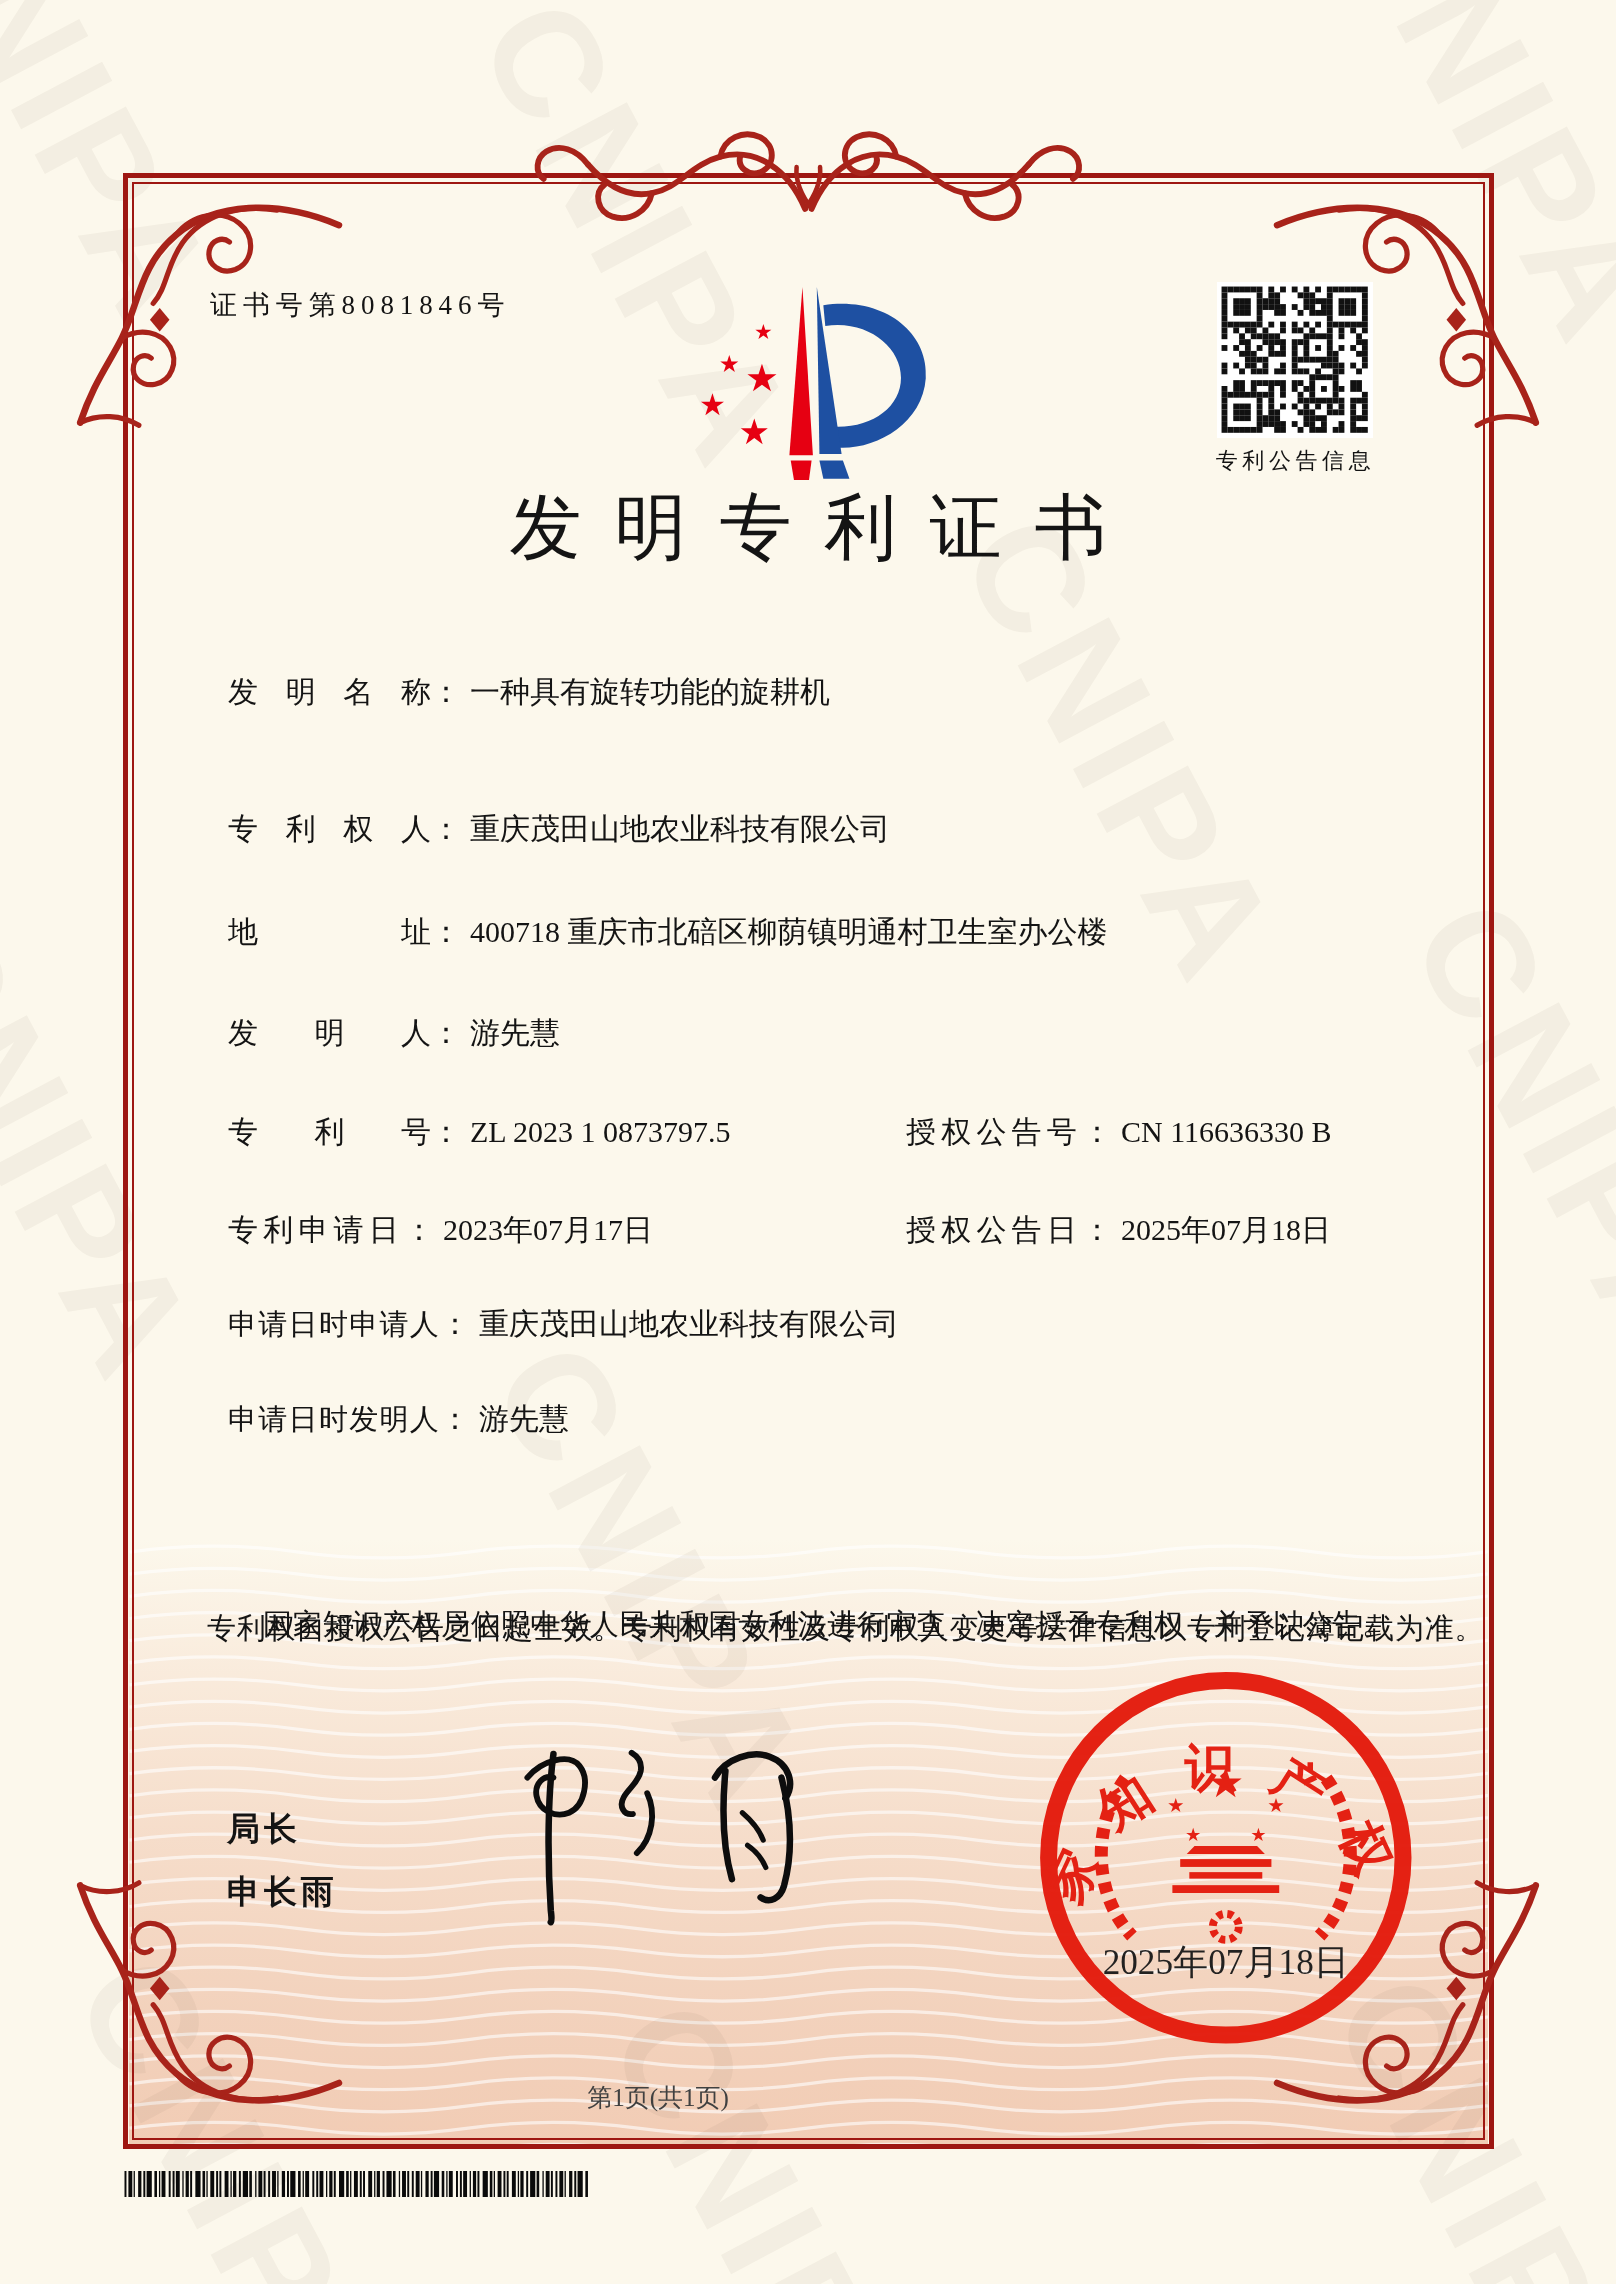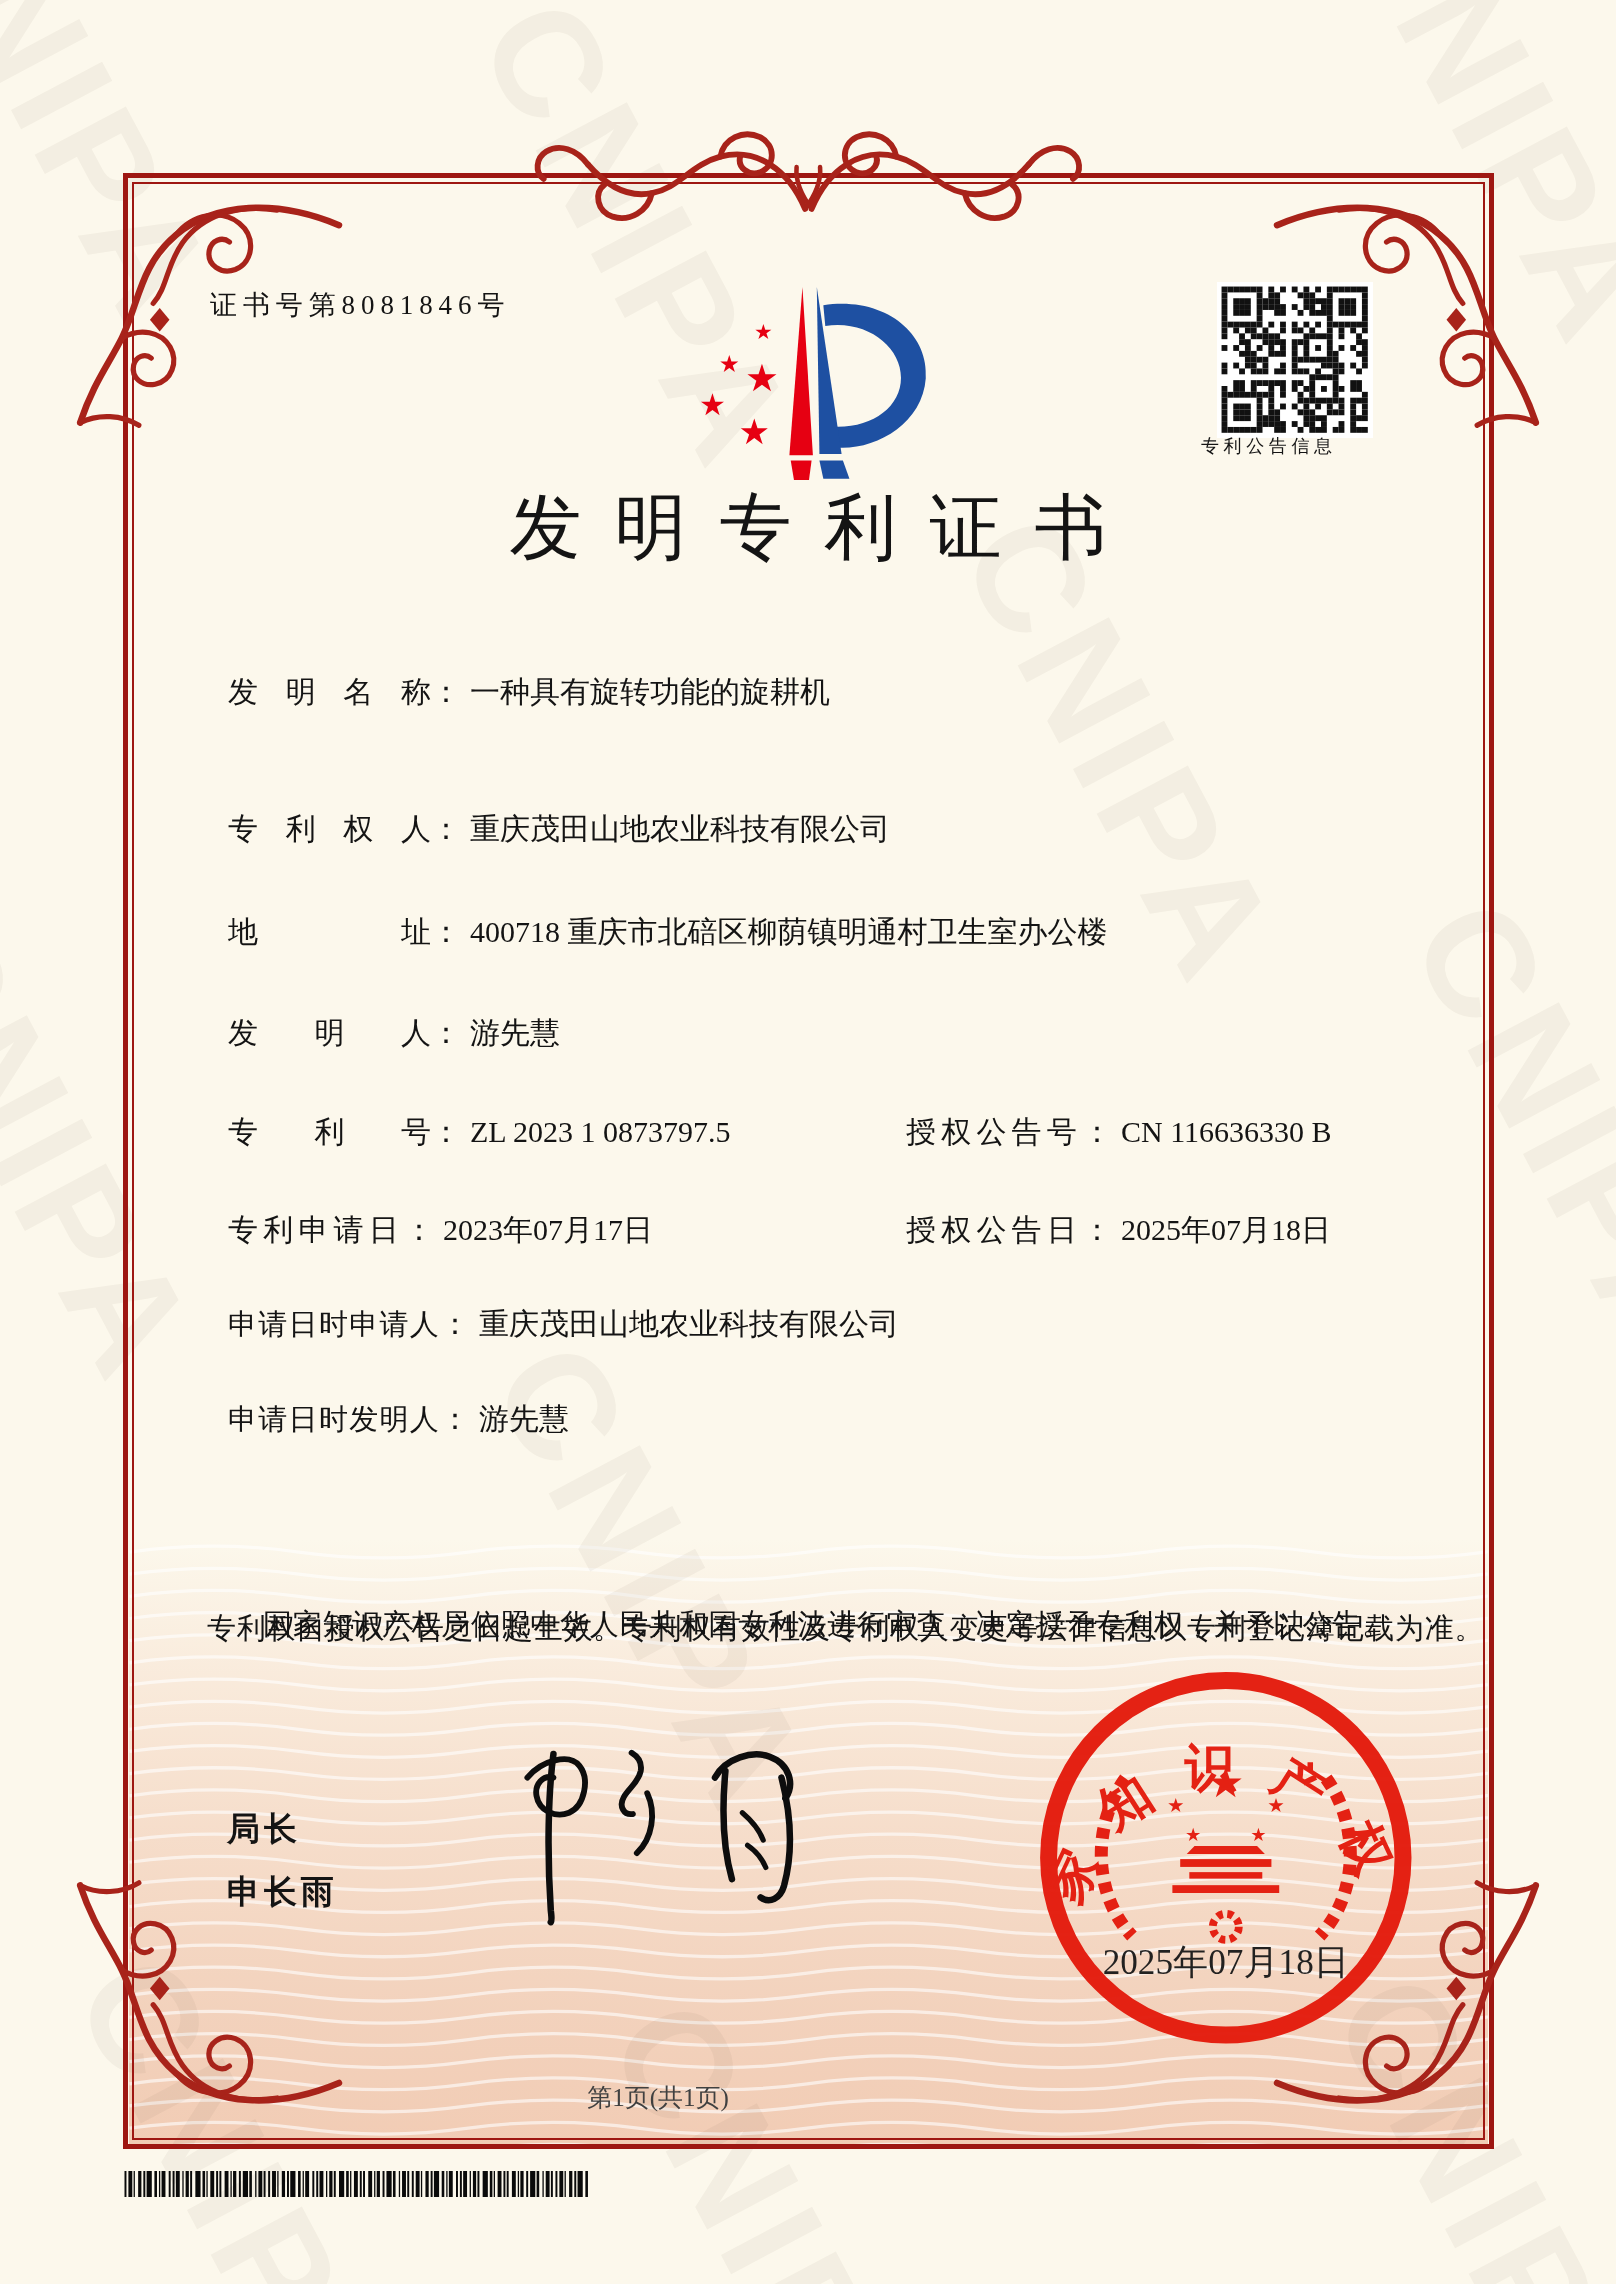--- a/index.html
+++ b/index.html
@@ -39,22 +39,22 @@
     border:2px solid #9e1712;box-sizing:border-box;z-index:3;
   }
   #frame-decor{left:0;top:0;z-index:4;}
   
   #cert-no{left:210px;top:287px;font-size:27px;letter-spacing:5.9px;z-index:5;}
   #logo{left:685px;top:279px;z-index:5;}
   #qr-box{
     left:1217px;top:282px;width:156px;height:156px;background:#ffffff;z-index:5;
   }
   #qr-caption{
-    left:1201px;top:434px;width:189px;
-    font-size:18px;letter-spacing:4.6px;z-index:5;
+    left:1201px;top:446px;width:189px;text-align:center;
+    font-size:22px;letter-spacing:4.6px;z-index:5;
   }
   #doc-title{
     left:0;top:480px;width:1616px;text-align:center;
     font-size:72px;font-weight:400;letter-spacing:33px;text-indent:33px;
     z-index:5;
   }
   
   .frow{position:absolute;left:228px;font-size:30px;white-space:nowrap;z-index:5;}
   .frow.rcol{left:906px;}
   .lbl{display:inline-block;width:203px;text-align:justify;text-align-last:justify;vertical-align:bottom;}

